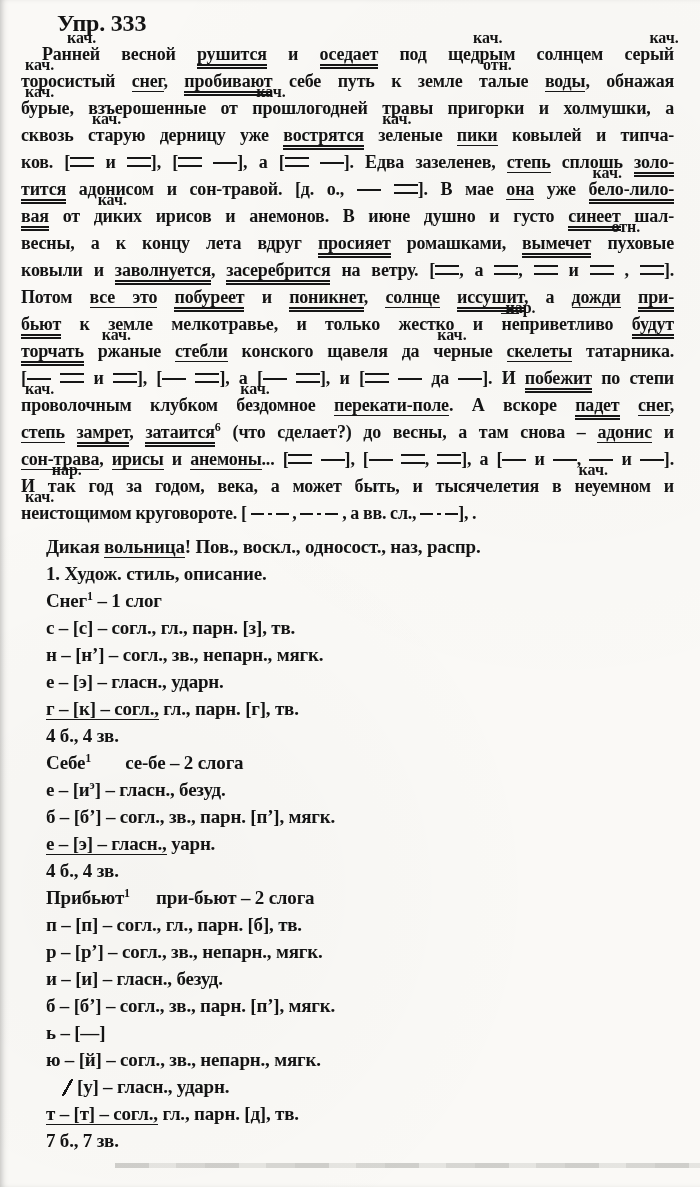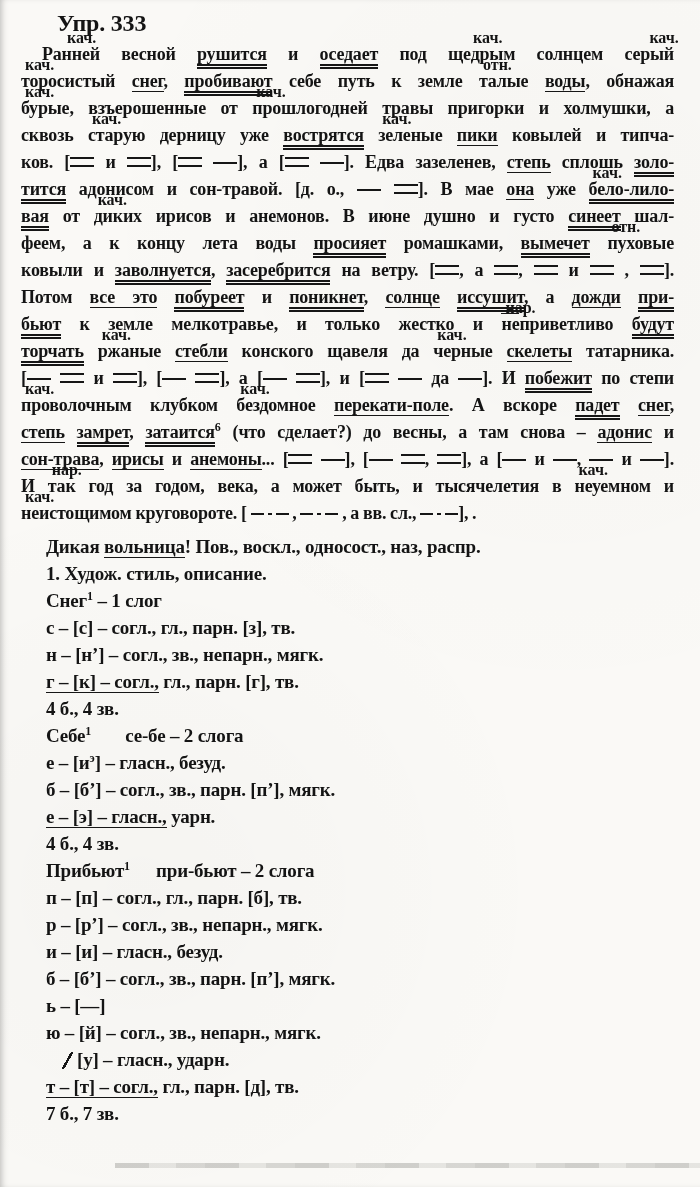--- a/index.html
+++ b/index.html
@@ -74,38 +74,39 @@
 <div class="page">
   <div class="title">Упр. 333</div>
   <div class="para" id="para">
       <div class="tline first"><span class="ann"><i class="lbl">кач.</i>Ранней</span><span> весной </span><span class="u2">рушится</span><span> и </span><span class="u2">оседает</span><span> под </span><span class="ann"><i class="lbl">кач.</i>щедрым</span><span> солнцем </span><span class="ann"><i class="lbl">кач.</i>серый</span></div>
       <div class="tline"><span class="ann"><i class="lbl">кач.</i>торосистый</span><span> </span><span class="u1">снег</span><span>, </span><span class="u2">пробивают</span><span> себе путь к земле </span><span class="ann"><i class="lbl">отн.</i>талые</span><span> </span><span class="u1">воды</span><span>, обнажая</span></div>
       <div class="tline"><span class="ann"><i class="lbl">кач.</i>бурые</span><span>, взъерошенные от </span><span class="ann"><i class="lbl">кач.</i>прошлогодней</span><span> травы пригорки и холмушки, а</span></div>
       <div class="tline"><span>сквозь </span><span class="ann"><i class="lbl">кач.</i>старую</span><span> дерницу уже </span><span class="u2">вострятся</span><span> </span><span class="ann"><i class="lbl">кач.</i>зеленые</span><span> </span><span class="u1">пики</span><span> ковылей и типча-</span></div>
       <div class="tline"><span>ков. [</span><span class="g-p"></span><span> и </span><span class="g-p"></span><span>], [</span><span class="g-p"></span><span> </span><span class="g-s"></span><span>], а [</span><span class="g-p"></span><span> </span><span class="g-s"></span><span>]. Едва зазеленев, </span><span class="u1">степь</span><span> сплошь </span><span class="u2">золо-</span></div>
       <div class="tline"><span class="u2">тится</span><span> адонисом и сон-травой. [д. о., </span><span class="g-s"></span><span> </span><span class="g-p"></span><span>]. В мае </span><span class="u1">она</span><span> уже </span><span class="u2 ann"><i class="lbl">кач.</i>бело-лило-</span></div>
       <div class="tline"><span class="u2">вая</span><span> от </span><span class="ann"><i class="lbl">кач.</i>диких</span><span> ирисов и анемонов. В июне душно и густо </span><span class="u2">синеет</span><span> шал-</span></div>
-      <div class="tline"><span>феем, а к концу лета воды </span><span class="u2">просияет</span><span> ромашками, </span><span class="u2">вымечет</span><span> </span><span class="ann"><i class="lbl">отн.</i>пуховые</span></div>
+      <div class="tline"><span>весны, а к концу лета вдруг </span><span class="u2">просияет</span><span> ромашками, </span><span class="u2">вымечет</span><span> </span><span class="ann"><i class="lbl">отн.</i>пуховые</span></div>
       <div class="tline"><span>ковыли и </span><span class="u2">заволнуется</span><span>, </span><span class="u2">засеребрится</span><span> на ветру. [</span><span class="g-p"></span><span>, а </span><span class="g-p"></span><span>, </span><span class="g-p"></span><span> и </span><span class="g-p"></span><span> , </span><span class="g-p"></span><span>].</span></div>
       <div class="tline"><span>Потом </span><span class="u1">все это</span><span> </span><span class="u2">побуреет</span><span> и </span><span class="u2">поникнет</span><span>, </span><span class="u1">солнце</span><span> </span><span class="u2">иссушит</span><span>, а </span><span class="u1">дожди</span><span> </span><span class="u2">при-</span></div>
       <div class="tline"><span class="u2">бьют</span><span> к земле мелкотравье, и только жестко и </span><span class="ov ann"><i class="lbl">нар.</i>не</span><span>приветливо </span><span class="u2">будут</span></div>
       <div class="tline"><span class="u2">торчать</span><span> </span><span class="ann"><i class="lbl">кач.</i>ржаные</span><span> </span><span class="u1">стебли</span><span> конского щавеля да </span><span class="ann"><i class="lbl">кач.</i>черные</span><span> </span><span class="u1">скелеты</span><span> татарника.</span></div>
       <div class="tline"><span>[</span><span class="g-s"></span><span> </span><span class="g-p"></span><span> и </span><span class="g-p"></span><span>], [</span><span class="g-s"></span><span> </span><span class="g-p"></span><span>], а [</span><span class="g-s"></span><span> </span><span class="g-p"></span><span>], и [</span><span class="g-p"></span><span> </span><span class="g-s"></span><span> да </span><span class="g-s"></span><span>]. И </span><span class="u2">побежит</span><span> по степи</span></div>
       <div class="tline"><span class="ann"><i class="lbl">кач.</i>проволочным</span><span> клубком </span><span class="ann"><i class="lbl">кач.</i>бездомное</span><span> </span><span class="u1">перекати-поле</span><span>. А вскоре </span><span class="u2">падет</span><span> </span><span class="u1">снег</span><span>,</span></div>
       <div class="tline"><span class="u1">степь</span><span> </span><span class="u2">замрет</span><span>, </span><span class="u2">затаится</span><span class="sup">6</span><span> (что сделает?) до весны, а там снова – </span><span class="u1">адонис</span><span> и</span></div>
       <div class="tline"><span class="u1">сон-трава</span><span>, </span><span class="u1">ирисы</span><span> и </span><span class="u1">анемоны</span><span>... [</span><span class="g-p"></span><span> </span><span class="g-s"></span><span>], [</span><span class="g-s"></span><span> </span><span class="g-p"></span><span>, </span><span class="g-p"></span><span>], а [</span><span class="g-s"></span><span> и </span><span class="g-s"></span><span>, </span><span class="g-s"></span><span> и </span><span class="g-s"></span><span>].</span></div>
       <div class="tline"><span>И </span><span class="ann"><i class="lbl">нар.</i>так</span><span> год за годом, века, а может быть, и тысячелетия в </span><span class="ann"><i class="lbl">кач.</i>неуемном</span><span> и</span></div>
       <div class="tline last"><span class="ann"><i class="lbl">кач.</i>неистощимом</span><span> круговороте. [ </span><span class="g-a"></span><span> , </span><span class="g-a"></span><span> , а вв. сл., </span><span class="g-a"></span><span>], .</span></div>
     </div>
   <div class="analysis" id="analysis">
       <div class="tline"><span>Дикая </span><span class="u1">вольница</span><span>! Пов., воскл., односост., наз, распр.</span></div>
       <div class="tline"><span>1. Худож. стиль, описание.</span></div>
       <div class="tline"><span>Снег</span><span class="sup">1</span><span> – 1 слог</span></div>
       <div class="tline"><span>с – [с] – согл., гл., парн. [з], тв.</span></div>
       <div class="tline"><span>н – [н’] – согл., зв., непарн., мягк.</span></div>
+      <div class="tline"><span>е – [э] – гласн., ударн.</span></div>
       <div class="tline"><span class="u1">г – [к] – согл.,</span><span> гл., парн. [г], тв.</span></div>
       <div class="tline"><span>4 б., 4 зв.</span></div>
       <div class="tline"><span>Себе</span><span class="sup">1</span><span class="gap" style="width: 34px;"></span><span>се-бе – 2 слога</span></div>
       <div class="tline"><span>е – [и</span><span class="sup">э</span><span>] – гласн., безуд.</span></div>
       <div class="tline"><span>б – [б’] – согл., зв., парн. [п’], мягк.</span></div>
       <div class="tline"><span class="u1">е – [э] – гласн.,</span><span> уарн.</span></div>
       <div class="tline"><span>4 б., 4 зв.</span></div>
       <div class="tline"><span>Прибьют</span><span class="sup">1</span><span class="gap" style="width: 26px;"></span><span>при-бьют – 2 слога</span></div>
       <div class="tline"><span>п – [п] – согл., гл., парн. [б], тв.</span></div>
       <div class="tline"><span>р – [р’] – согл., зв., непарн., мягк.</span></div>

